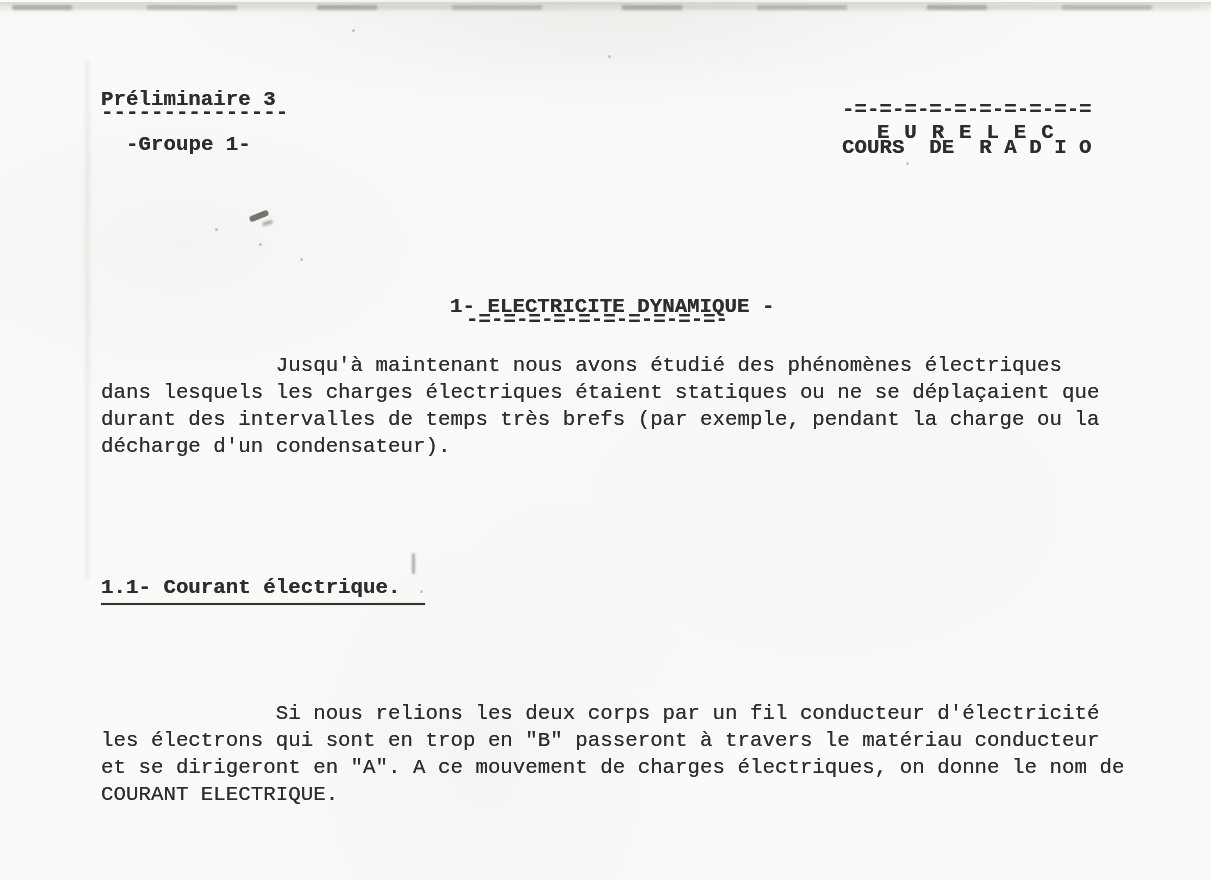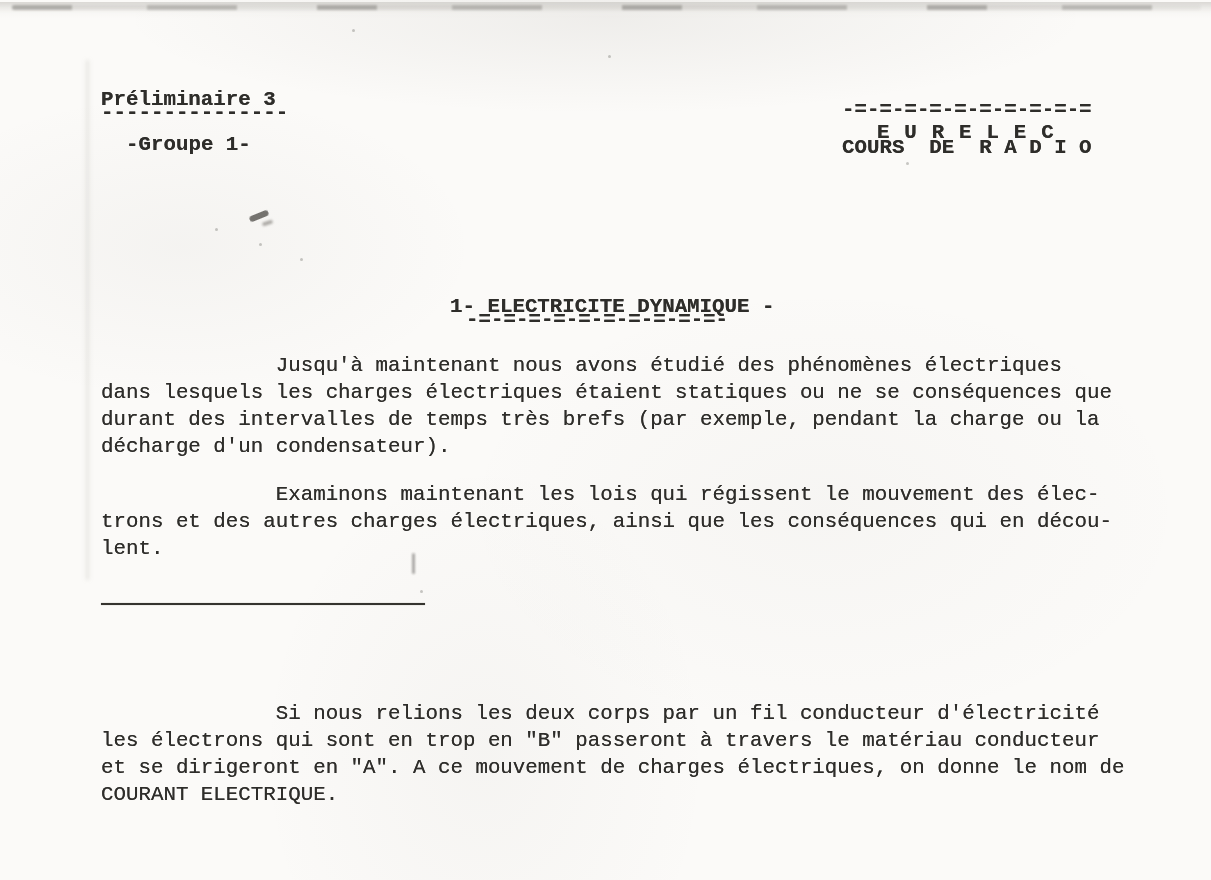--- a/index.html
+++ b/index.html
@@ -93,28 +93,26 @@
   <div>
     <div class="t bold hdr" style="left:842px;top:89px;margin-top:48px;">COURS  DE  R A D I O</div>
     <div class="t bold hdr" style="left:842px;top:99px;">-=-=-=-=-=-=-=-=-=-=</div>
     <div class="t bold hdr" style="left:877px;top:122px;letter-spacing:1.2px;">E U R E L E C</div>
   </div>
 
   <div class="t bold" style="left:450px;top:295px;line-height:24px;">1- ELECTRICITE DYNAMIQUE -</div>
   <div class="t bold" style="left:466px;top:308px;line-height:24px;">-=-=-=-=-=-=-=-=-=-=-</div>
 
   <div class="t" style="left:101px;top:352px;">              Jusqu'à maintenant nous avons étudié des phénomènes électriques
-dans lesquels les charges électriques étaient statiques ou ne se conséquences que
+dans lesquels les charges électriques étaient statiques ou ne se déplaçaient que
 durant des intervalles de temps très brefs (par exemple, pendant la charge ou la
 décharge d'un condensateur).</div>
 
-  <div class="t" style="left:101px;top:481px;">              Examinons maintenant les lois qui régissent le mouvement des élec-
-trons et des autres charges électriques, ainsi que les conséquences qui en décou-
-lent.</div>
 
+  <div class="t bold" style="left:101px;top:574px;">1.1- Courant électrique.</div>
   <div class="sh-underline"></div>
 
 
   <div class="t" style="left:101px;top:700px;">              Si nous relions les deux corps par un fil conducteur d'électricité
 les électrons qui sont en trop en "B" passeront à travers le matériau conducteur
 et se dirigeront en "A". A ce mouvement de charges électriques, on donne le nom de
 COURANT ELECTRIQUE.</div>
 
 </div>
 

